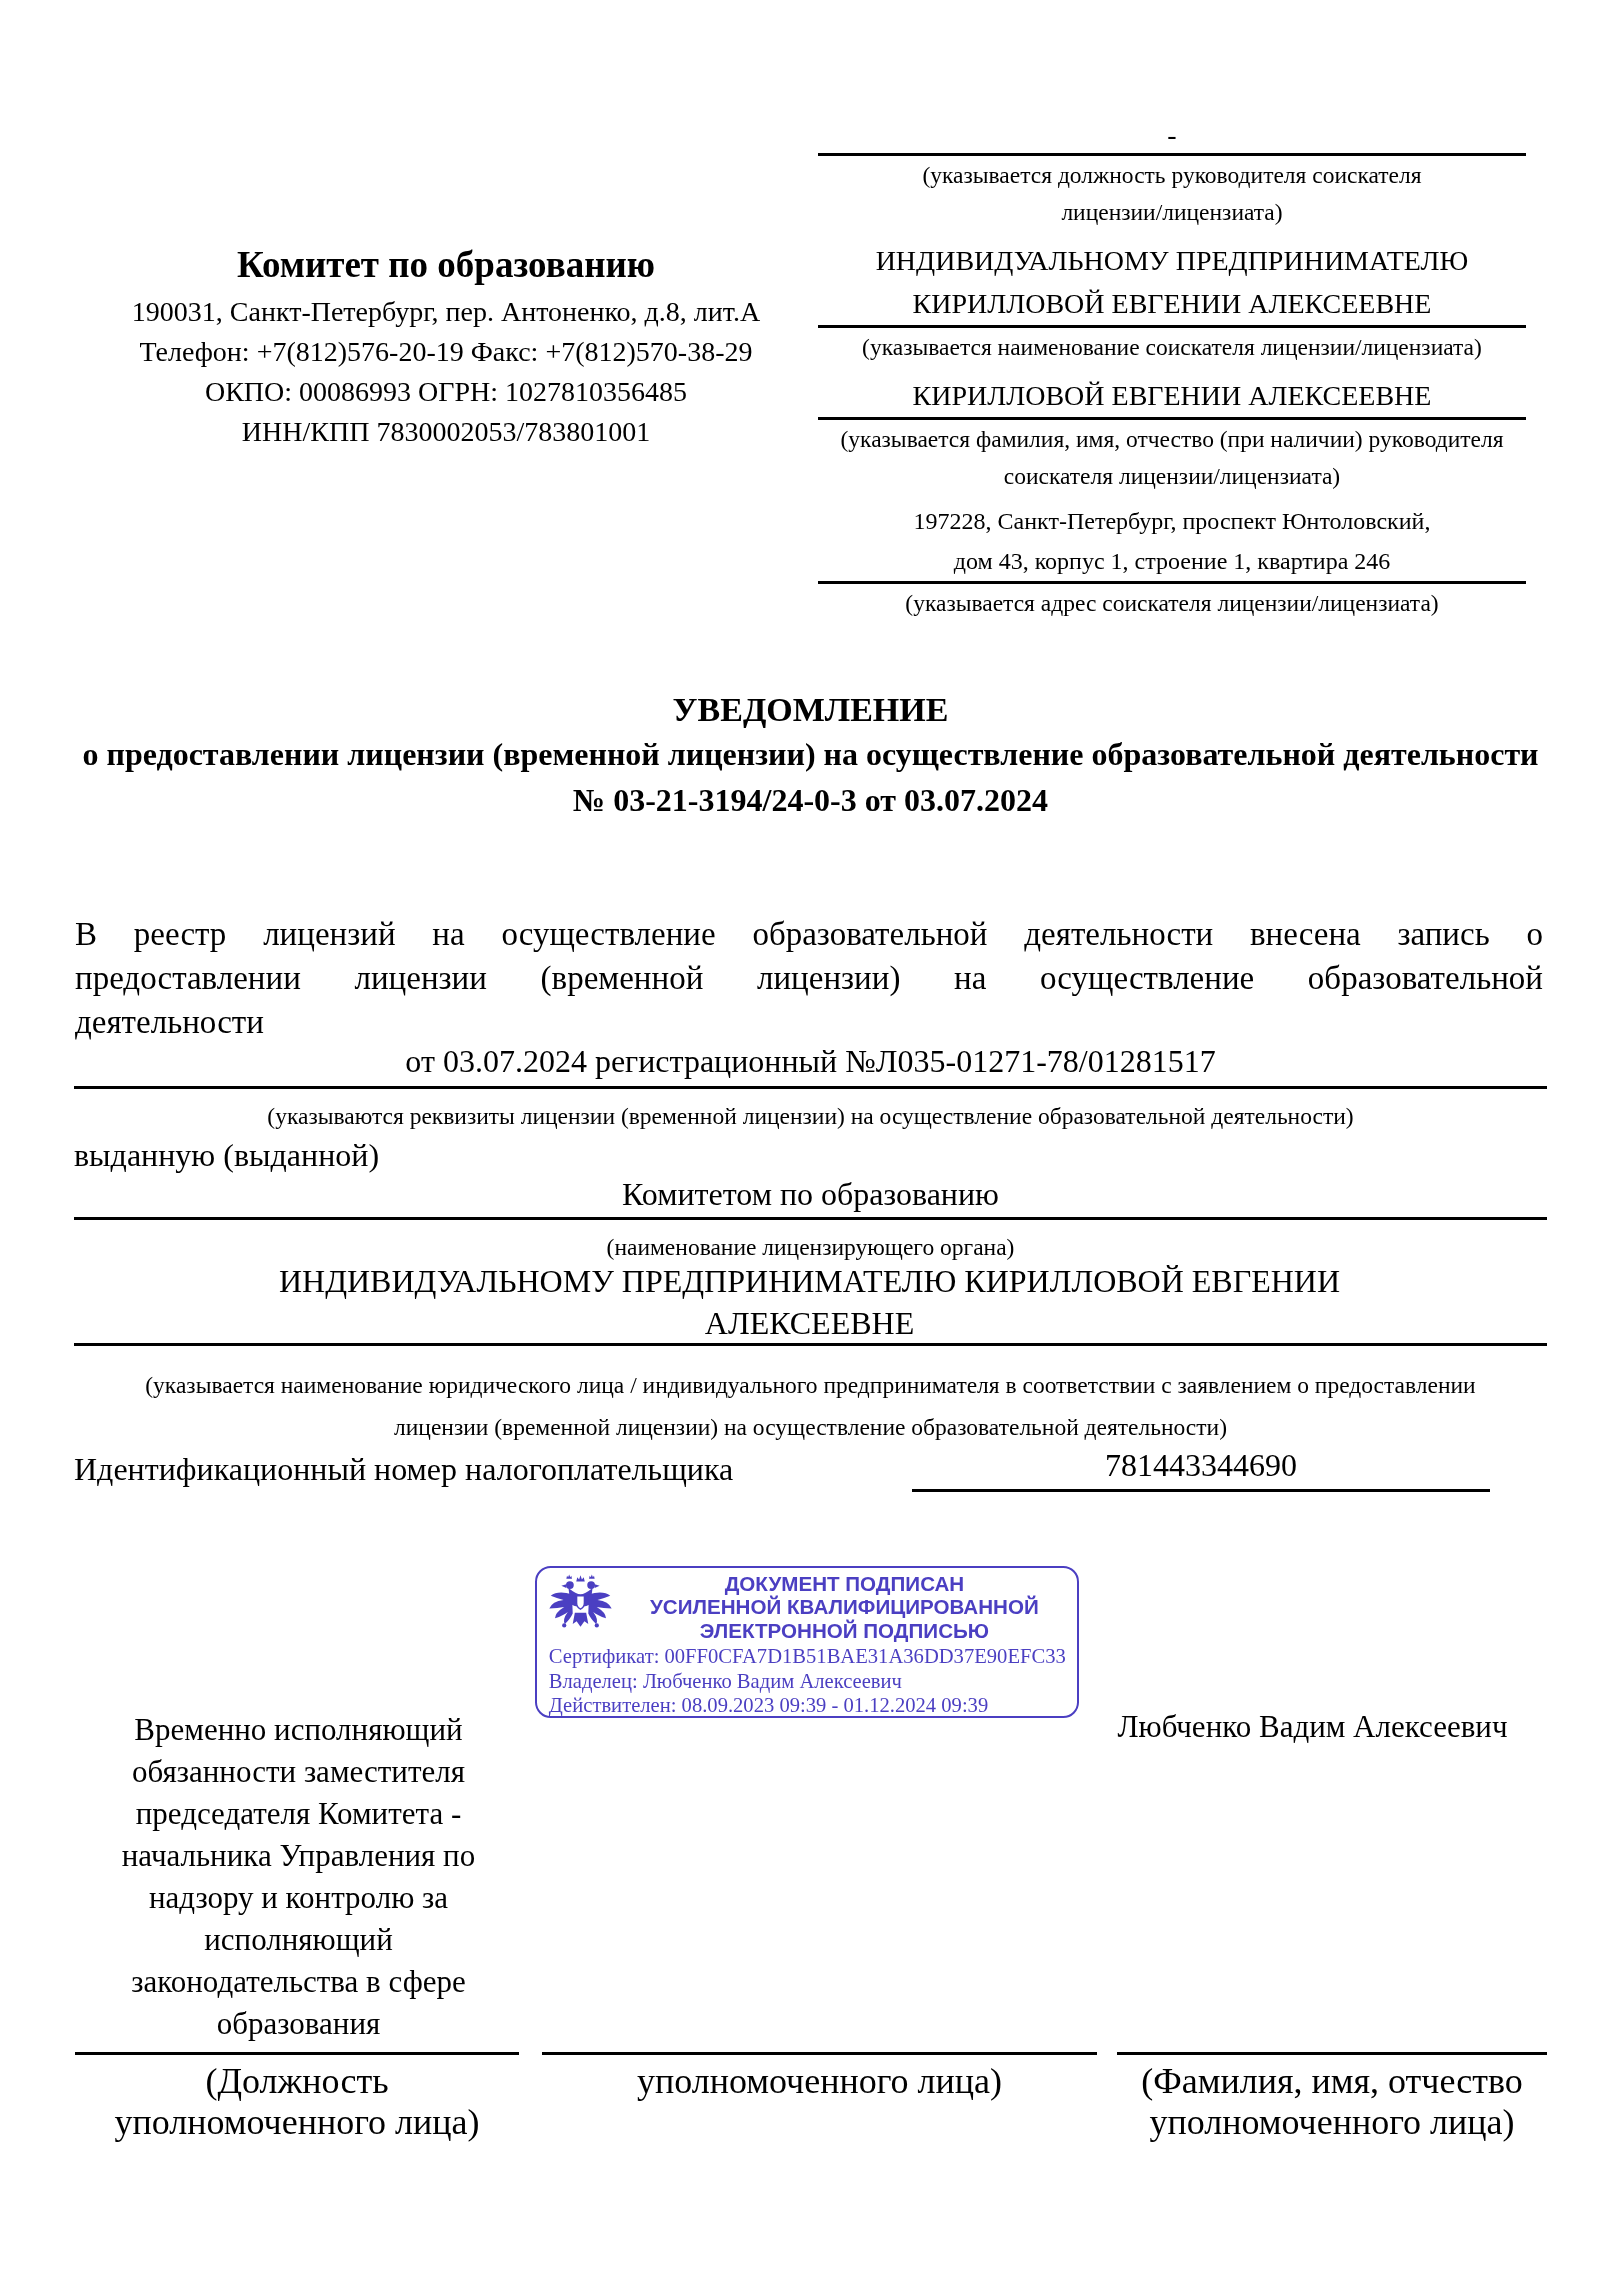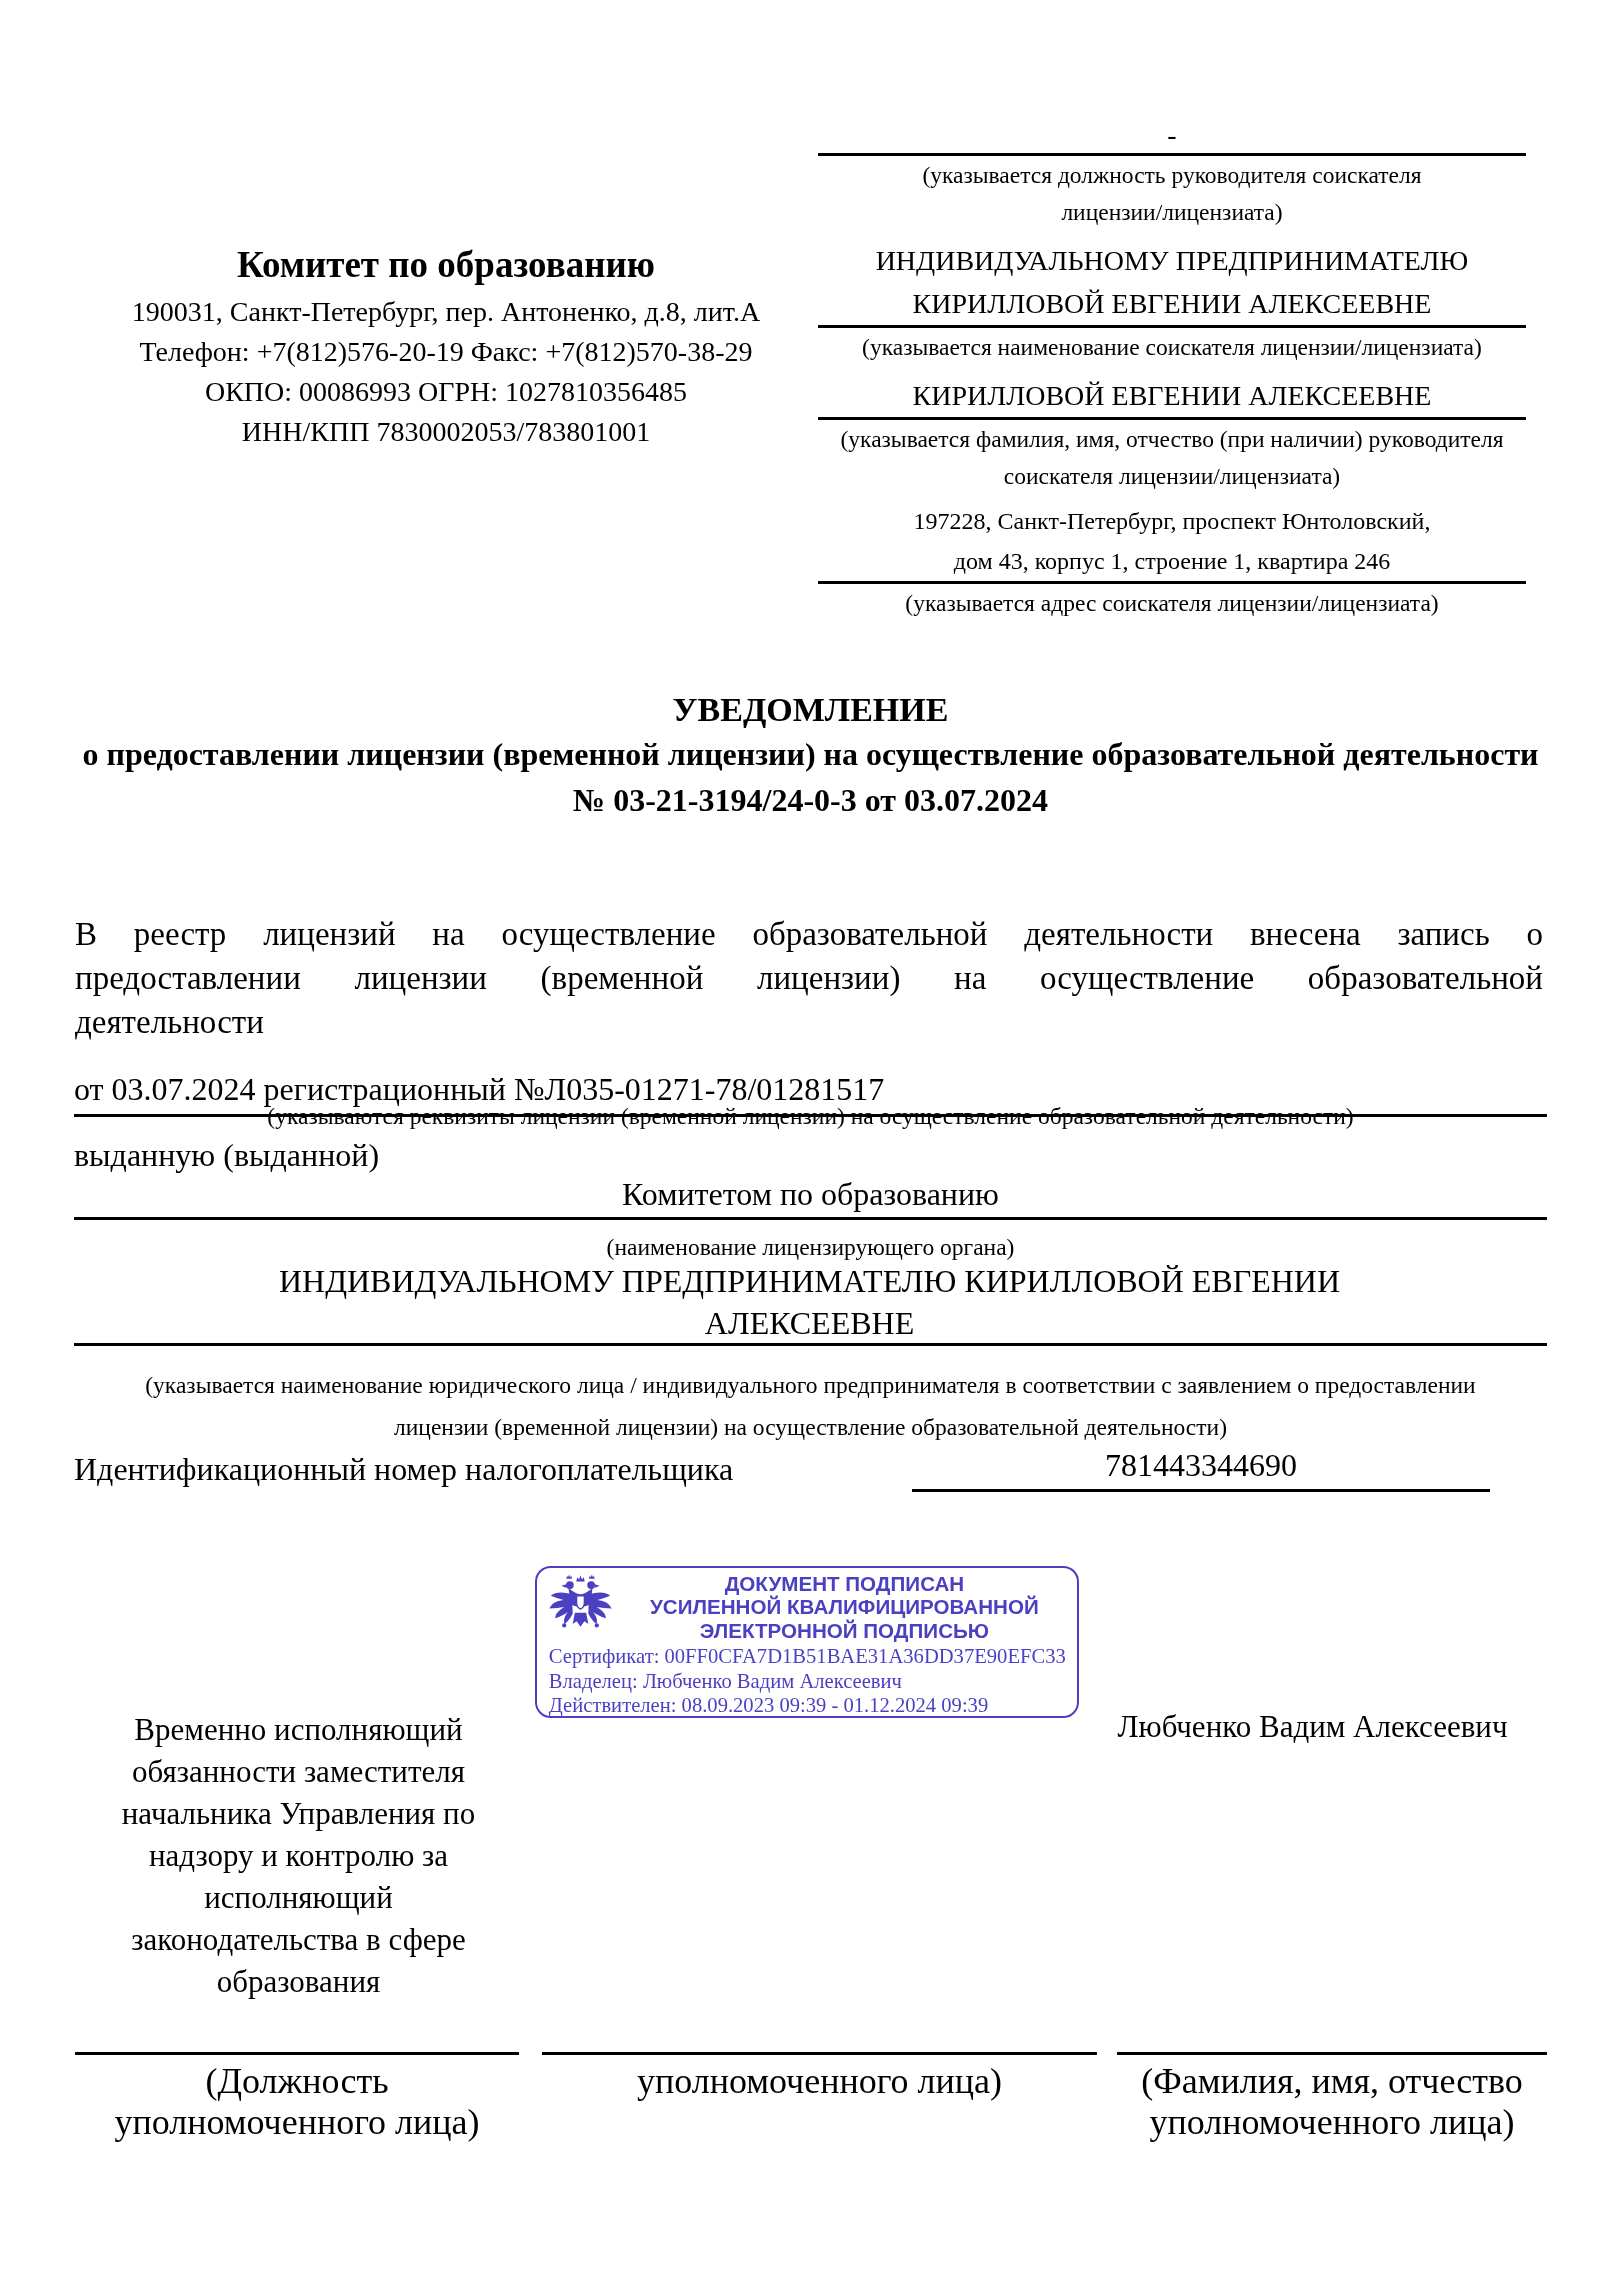--- a/index.html
+++ b/index.html
@@ -25,22 +25,22 @@
   .rh-addr{font-size:24px;line-height:40px;padding-top:3.9px;}
   .rh-cap{font-size:23.5px;line-height:37px;padding:1px 0 2px 0;}
   
   .ttl{left:74px;top:688px;width:1473px;text-align:center;font-weight:bold;}
   .ttl-h{font-size:34px;line-height:43px;}
   .ttl-s{font-size:32px;line-height:46px;}
   .ttl-n{font-size:32px;line-height:46px;}
   
   .para{left:75px;top:912px;width:1468px;font-size:33px;line-height:44px;}
   .para div:not(:last-child){text-align:justify;text-align-last:justify;}
-  .regline{left:74px;top:1041px;width:1473px;font-size:32px;
-           line-height:41px;border-bottom:3.9px solid #000;padding-bottom:3.9px;margin-top:28px;}
+  .regline{left:74px;top:1041px;width:1473px;text-align:center;font-size:32px;
+           line-height:41px;border-bottom:3.9px solid #000;padding-bottom:3.9px;}
   .cap-sm{font-size:23.5px;line-height:37px;text-align:center;}
   .cap-req{left:74px;top:1098px;width:1473px;}
   .issued{left:74px;top:1135px;font-size:32px;line-height:41px;}
   .issuer{left:74px;top:1174px;width:1473px;text-align:center;font-size:32px;
           line-height:41px;border-bottom:3.9px solid #000;padding-bottom:2px;}
   .cap-org{left:74px;top:1229px;width:1473px;}
   .licensee{left:94px;top:1260px;width:1431px;text-align:center;font-size:32px;line-height:42px;}
   .lic-rule{left:74px;top:1343px;width:1473px;}
   .cap-jur{left:74px;top:1364px;width:1473px;line-height:42px;}
   .inn-label{left:74px;top:1449px;font-size:32px;line-height:41px;}
@@ -176,20 +176,21 @@
     <div class="stamp-details">
       <div>Сертификат: 00FF0CFA7D1B51BAE31A36DD37E90EFC33</div>
       <div>Владелец: Любченко Вадим Алексеевич</div>
       <div>Действителен: 08.09.2023 09:39 - 01.12.2024 09:39</div>
     </div>
   </div>
 
   <div class="abs job">
       <div>Временно исполняющий</div>
       <div>обязанности заместителя</div>
+      <div>председателя Комитета -</div>
       <div>начальника Управления по</div>
       <div>надзору и контролю за</div>
       <div>исполняющий</div>
       <div>законодательства в сфере</div>
       <div>образования</div>
     </div>
   <div class="abs sig-name">Любченко Вадим Алексеевич</div>
 
   <div class="abs sigcol sig1">
       <div>(Должность</div>

